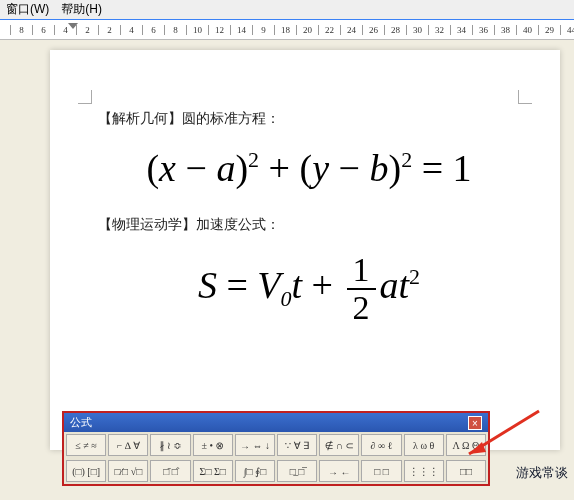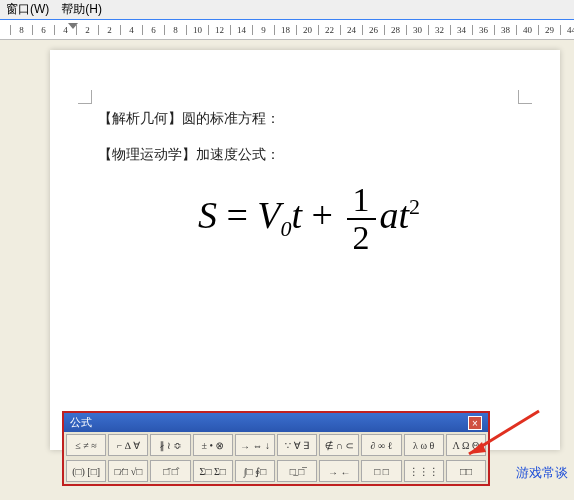--- a/index.html
+++ b/index.html
@@ -154,21 +154,21 @@
     bottom: 34px;
     width: 90px;
     height: 60px;
     pointer-events: none;
   }
   .watermark {
     position: absolute;
     right: 6px;
     bottom: 18px;
     font-size: 13px;
-    color: #1d4ed8;
+    color: #0f172a;
     font-family: "SimSun", serif;
   }
 </style>
 </head>
 <body>
 
 <div class="menubar">
   <span>窗口(W)</span>
   <span>帮助(H)</span>
 </div>
@@ -203,20 +203,23 @@
     <div class="tick">44</div>
   </div>
 
 <div class="page-area">
   <div class="page">
     <div class="corner tl"></div>
     <div class="corner tr"></div>
 
     <div class="heading">【解析几何】圆的标准方程：</div>
 
+    <div class="equation">
+      <span class="n">(</span><span>x</span><span class="n"> − </span><span>a</span><span class="n">)</span><sup>2</sup><span class="n"> + </span><span class="n">(</span><span>y</span><span class="n"> − </span><span>b</span><span class="n">)</span><sup>2</sup><span class="n"> = </span><span class="n">1</span>
+    </div>
 
     <div class="heading">【物理运动学】加速度公式：</div>
 
     <div class="equation">
       <span>S</span><span class="n"> = </span><span>V</span><sub>0</sub><span>t</span><span class="n"> + </span><span class="frac"><span class="num">1</span><span class="den">2</span></span><span>a</span><span>t</span><sup>2</sup>
     </div>
   </div>
 
   <div class="palette-wrap">
     <div class="palette-title">

